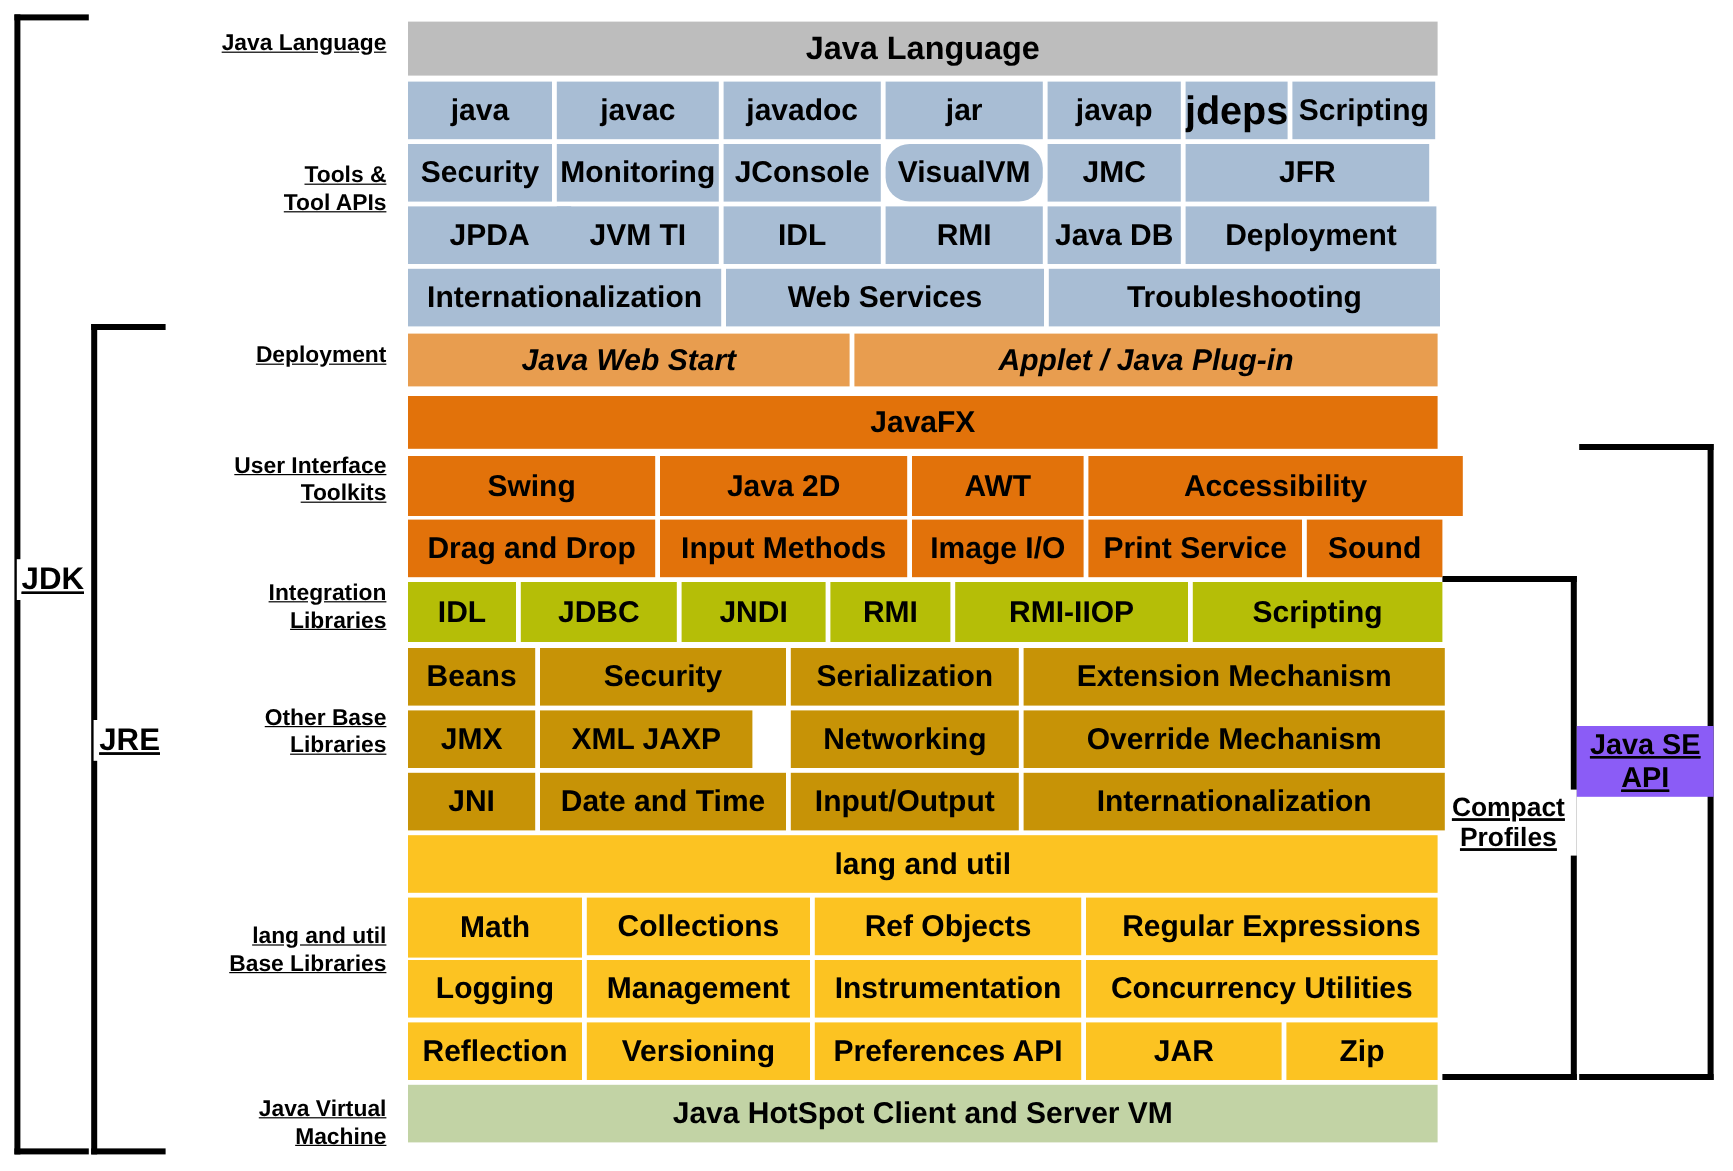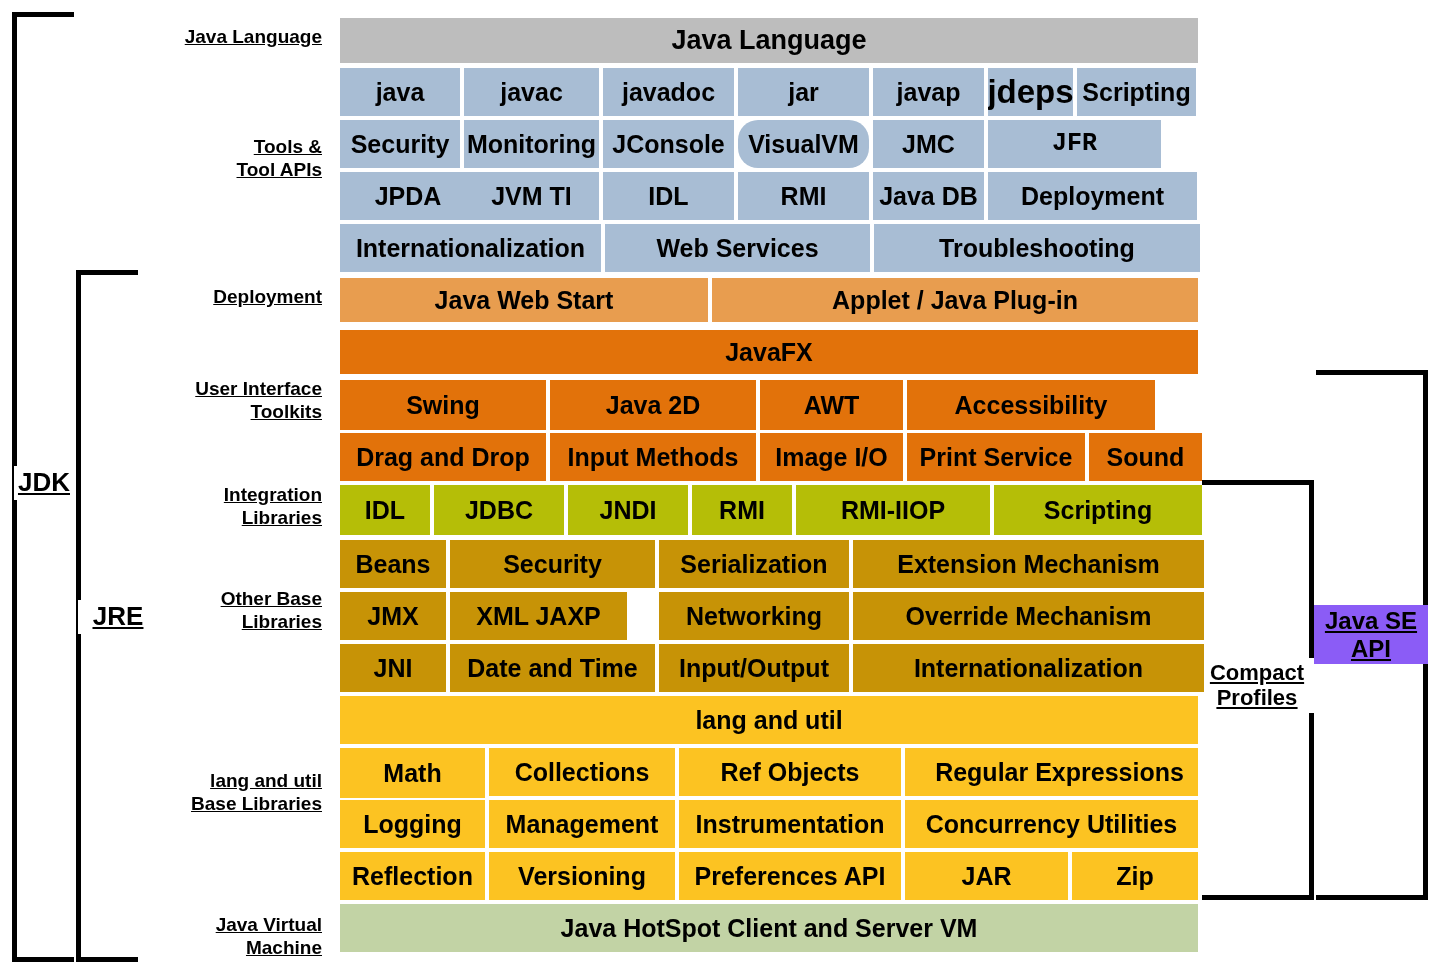--- a/index.html
+++ b/index.html
@@ -63,36 +63,36 @@
     justify-content: center;
     color: #000000;
     font-weight: bold;
     text-align: center;
     box-sizing: border-box;
     line-height: 1.05;
     overflow: hidden;
   }
   .c-lang     { background: #bdbdbd; }
   .c-tools    { background: #a8bdd4; }
-  .c-deploy   { background: #e89d4f; }
+  .c-deploy   { background: #e89d4f; font-style: italic; }
   .c-ui       { background: #e2720a; }
   .c-integ    { background: #b5be07; }
   .c-other    { background: #c79306; }
   .c-langutil { background: #fcc322; }
   .c-vm       { background: #c2d3a5; }
 </style>
 </head>
 <body>
 
 <div id="diagram">
   <div id="brackets-layer">
       <div class="bracket bracket-left" style="left: 12px; top: 12px; width: 62px; height: 950px;"></div>
       <div class="bracket-label" style="left: 14px; top: 466px; width: 60px; font-size: 26px; background: rgb(255, 255, 255); padding: 2px 0px;"><div style="text-decoration: underline;">JDK</div></div>
       <div class="bracket bracket-left" style="left: 76px; top: 270px; width: 62px; height: 692px;"></div>
-      <div class="bracket-label" style="left: 78px; top: 600px; width: 60px; font-size: 26px; background: rgb(255, 255, 255); padding: 2px 10px;"><div style="text-decoration: underline;">JRE</div></div>
+      <div class="bracket-label" style="left: 78px; top: 600px; width: 60px; font-size: 26px; background: rgb(255, 255, 255); padding: 2px 0px;"><div style="text-decoration: underline;">JRE</div></div>
       <div class="bracket bracket-right" style="left: 1202px; top: 480px; width: 112px; height: 420px;"></div>
       <div class="bracket-label" style="left: 1200px; top: 658px; width: 114px; font-size: 22px; background: rgb(255, 255, 255); padding: 2px 0px;"><div style="text-decoration: underline;">Compact</div><div style="text-decoration: underline;">Profiles</div></div>
       <div class="bracket bracket-right" style="left: 1316px; top: 370px; width: 112px; height: 530px;"></div>
       <div class="bracket-label" style="left: 1314px; top: 605px; width: 114px; font-size: 24px; background: #8b5cf6; padding: 2px 0px;"><div style="text-decoration: underline;">Java SE</div><div style="text-decoration: underline;">API</div></div>
     </div>
   <div id="labels-layer">
       <div class="row-label" style="left: 150px; top: 26px; width: 172px; font-size: 19px;"><div><span>Java Language</span></div></div>
       <div class="row-label" style="left: 150px; top: 136px; width: 172px; font-size: 19px;"><div><span>Tools &amp;</span></div><div><span>Tool APIs</span></div></div>
       <div class="row-label" style="left: 150px; top: 286px; width: 172px; font-size: 19px;"><div><span>Deployment</span></div></div>
       <div class="row-label" style="left: 150px; top: 378px; width: 172px; font-size: 19px;"><div><span>User Interface</span></div><div><span>Toolkits</span></div></div>
@@ -108,37 +108,37 @@
       <div class="cell c-tools" style="left: 603px; top: 68px; width: 131px; height: 48px; font-size: 25px;">javadoc</div>
       <div class="cell c-tools" style="left: 738px; top: 68px; width: 131px; height: 48px; font-size: 25px;">jar</div>
       <div class="cell c-tools" style="left: 873px; top: 68px; width: 111px; height: 48px; font-size: 25px;">javap</div>
       <div class="cell c-tools" style="left: 988px; top: 68px; width: 85px; height: 48px; font-size: 33px;">jdeps</div>
       <div class="cell c-tools" style="left: 1077px; top: 68px; width: 119px; height: 48px; font-size: 25px;">Scripting</div>
       <div class="cell c-tools" style="left: 340px; top: 120px; width: 120px; height: 48px; font-size: 25px;">Security</div>
       <div class="cell c-tools" style="left: 464px; top: 120px; width: 135px; height: 48px; font-size: 25px;">Monitoring</div>
       <div class="cell c-tools" style="left: 603px; top: 120px; width: 131px; height: 48px; font-size: 25px;">JConsole</div>
       <div class="cell c-tools" style="left: 738px; top: 120px; width: 131px; height: 48px; font-size: 25px; border-radius: 20px;">VisualVM</div>
       <div class="cell c-tools" style="left: 873px; top: 120px; width: 111px; height: 48px; font-size: 25px;">JMC</div>
-      <div class="cell c-tools" style="left: 988px; top: 120px; width: 173px; height: 48px; font-size: 25px; font-family: Liberation Mono, monospace;">JFR</div>
+      <div class="cell c-tools" style="left: 988px; top: 120px; width: 203px; height: 48px; font-size: 25px;">JFR</div>
       <div class="cell c-tools" style="left: 340px; top: 172px; width: 136px; height: 48px; font-size: 25px;">JPDA</div>
       <div class="cell c-tools" style="left: 464px; top: 172px; width: 135px; height: 48px; font-size: 25px;">JVM TI</div>
       <div class="cell c-tools" style="left: 603px; top: 172px; width: 131px; height: 48px; font-size: 25px;">IDL</div>
       <div class="cell c-tools" style="left: 738px; top: 172px; width: 131px; height: 48px; font-size: 25px;">RMI</div>
       <div class="cell c-tools" style="left: 873px; top: 172px; width: 111px; height: 48px; font-size: 25px;">Java DB</div>
       <div class="cell c-tools" style="left: 988px; top: 172px; width: 209px; height: 48px; font-size: 25px;">Deployment</div>
       <div class="cell c-tools" style="left: 340px; top: 224px; width: 261px; height: 48px; font-size: 25px;">Internationalization</div>
       <div class="cell c-tools" style="left: 605px; top: 224px; width: 265px; height: 48px; font-size: 25px;">Web Services</div>
       <div class="cell c-tools" style="left: 874px; top: 224px; width: 326px; height: 48px; font-size: 25px;">Troubleshooting</div>
       <div class="cell c-deploy" style="left: 340px; top: 278px; width: 368px; height: 44px; font-size: 25px;">Java Web Start</div>
       <div class="cell c-deploy" style="left: 712px; top: 278px; width: 486px; height: 44px; font-size: 25px;">Applet / Java Plug-in</div>
       <div class="cell c-ui" style="left: 340px; top: 330px; width: 858px; height: 44px; font-size: 25px;">JavaFX</div>
       <div class="cell c-ui" style="left: 340px; top: 380px; width: 206px; height: 50px; font-size: 25px;">Swing</div>
       <div class="cell c-ui" style="left: 550px; top: 380px; width: 206px; height: 50px; font-size: 25px;">Java 2D</div>
       <div class="cell c-ui" style="left: 760px; top: 380px; width: 143px; height: 50px; font-size: 25px;">AWT</div>
-      <div class="cell c-ui" style="left: 907px; top: 380px; width: 248px; height: 50px; font-size: 25px;">Accessibility</div>
+      <div class="cell c-ui" style="left: 907px; top: 380px; width: 312px; height: 50px; font-size: 25px;">Accessibility</div>
       <div class="cell c-ui" style="left: 340px; top: 433px; width: 206px; height: 48px; font-size: 25px;">Drag and Drop</div>
       <div class="cell c-ui" style="left: 550px; top: 433px; width: 206px; height: 48px; font-size: 25px;">Input Methods</div>
       <div class="cell c-ui" style="left: 760px; top: 433px; width: 143px; height: 48px; font-size: 25px;">Image I/O</div>
       <div class="cell c-ui" style="left: 907px; top: 433px; width: 178px; height: 48px; font-size: 25px;">Print Service</div>
       <div class="cell c-ui" style="left: 1089px; top: 433px; width: 113px; height: 48px; font-size: 25px;">Sound</div>
       <div class="cell c-integ" style="left: 340px; top: 485px; width: 90px; height: 50px; font-size: 25px;">IDL</div>
       <div class="cell c-integ" style="left: 434px; top: 485px; width: 130px; height: 50px; font-size: 25px;">JDBC</div>
       <div class="cell c-integ" style="left: 568px; top: 485px; width: 120px; height: 50px; font-size: 25px;">JNDI</div>
       <div class="cell c-integ" style="left: 692px; top: 485px; width: 100px; height: 50px; font-size: 25px;">RMI</div>
       <div class="cell c-integ" style="left: 796px; top: 485px; width: 194px; height: 50px; font-size: 25px;">RMI-IIOP</div>

